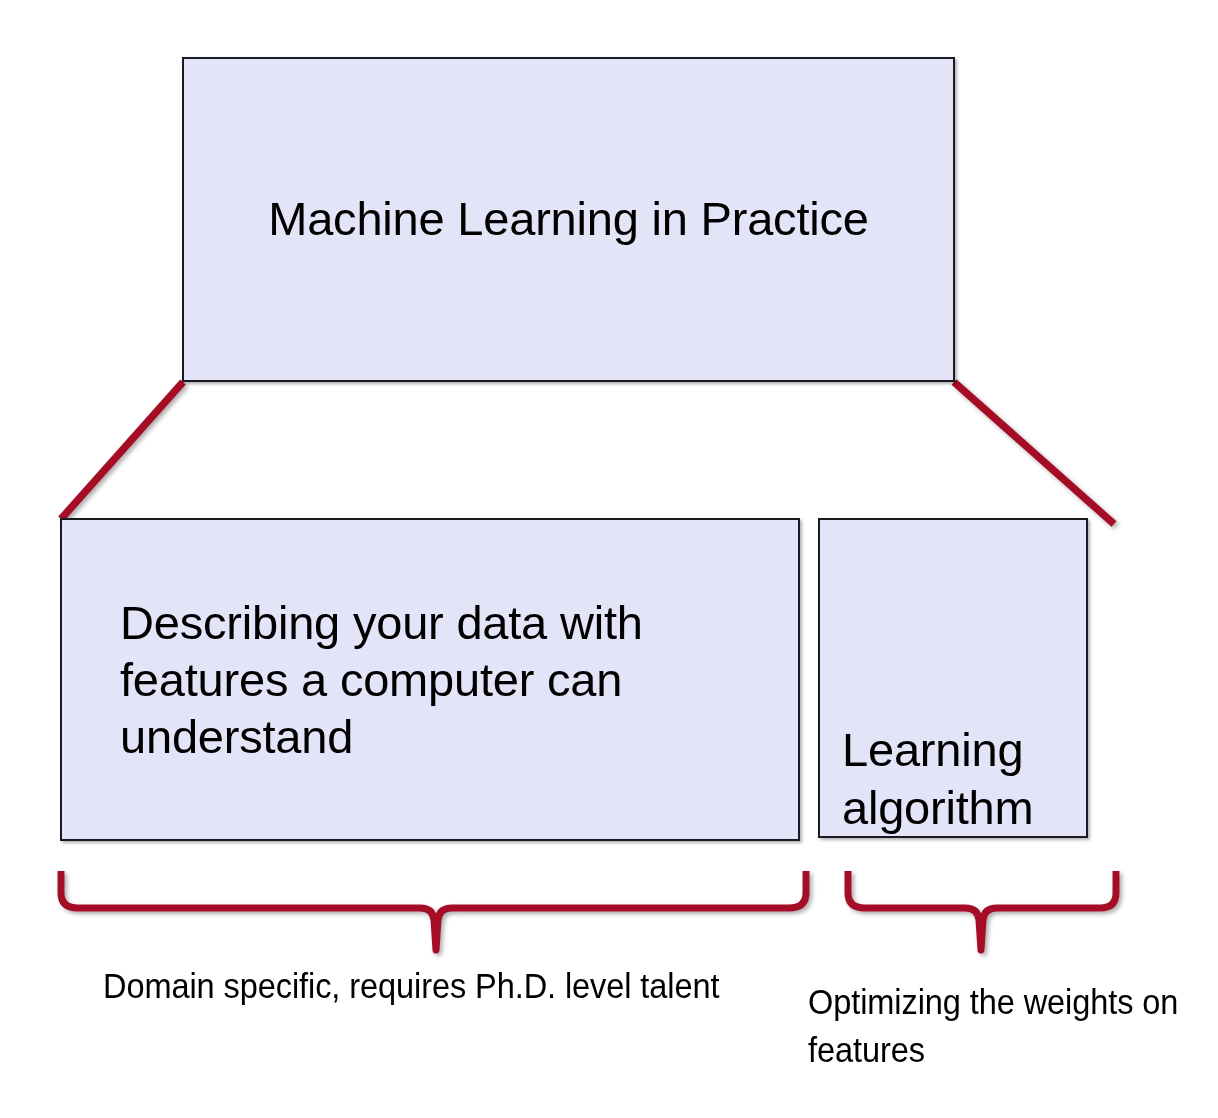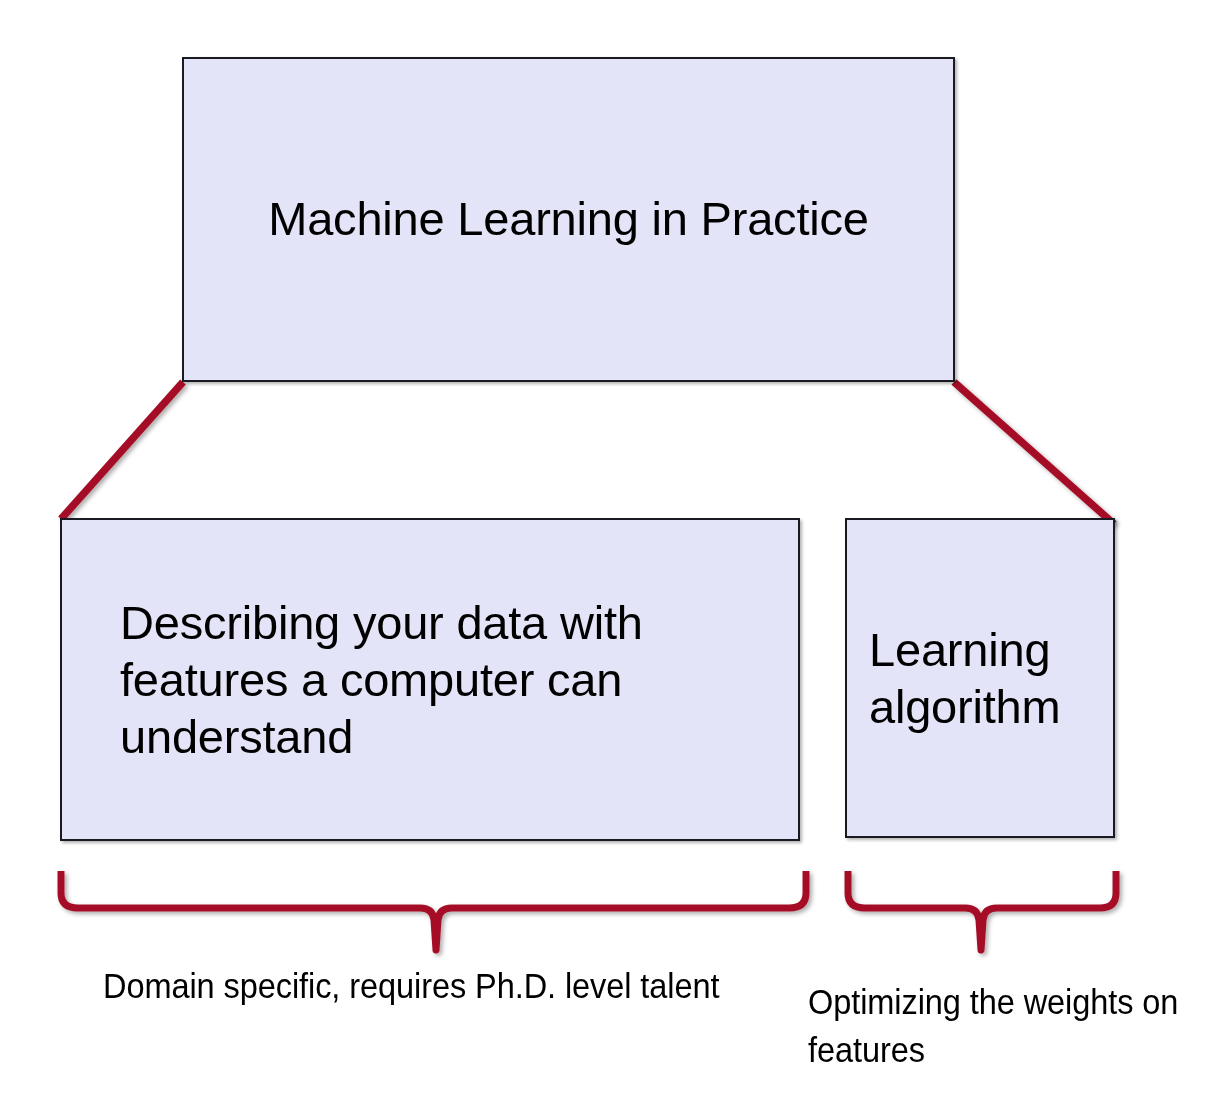--- a/index.html
+++ b/index.html
@@ -63,25 +63,26 @@
   }
   #box-features .node-text {
     text-align: left;
     padding-left: 58px;
     padding-right: 4px;
     font-size: 47px;
     line-height: 1.22;
   }
 
   #box-algorithm {
-    left: 845px;
+    left: 818px;
     top: 518px;
     width: 270px;
     height: 320px;
     justify-content: flex-start;
+    align-items: flex-end;
   }
   #box-algorithm .node-text {
     text-align: left;
     padding-left: 22px;
     padding-right: 10px;
     font-size: 47px;
     line-height: 1.22;
   }
 
   

